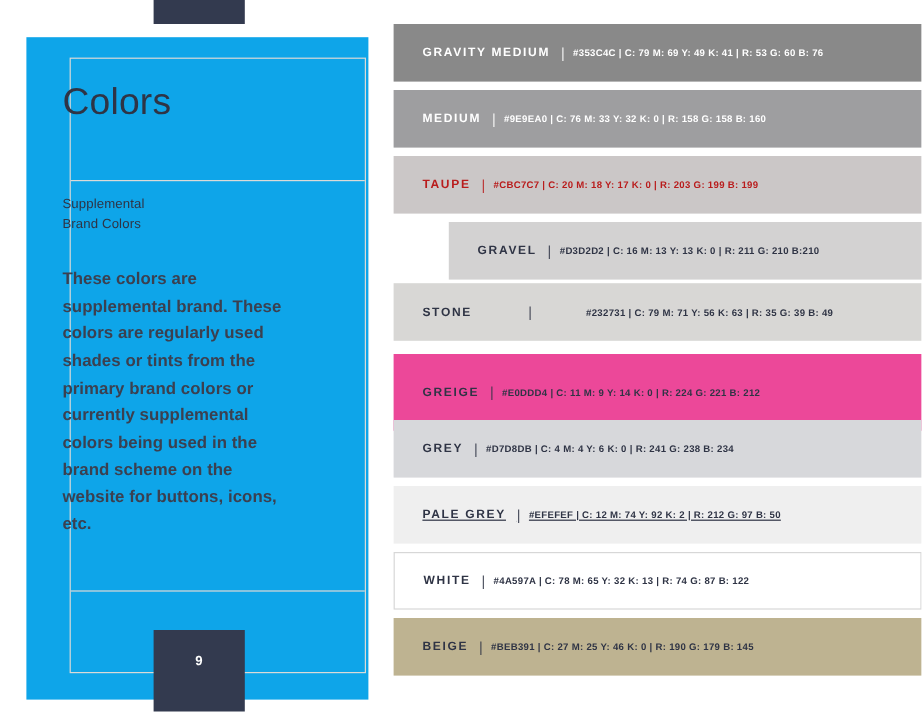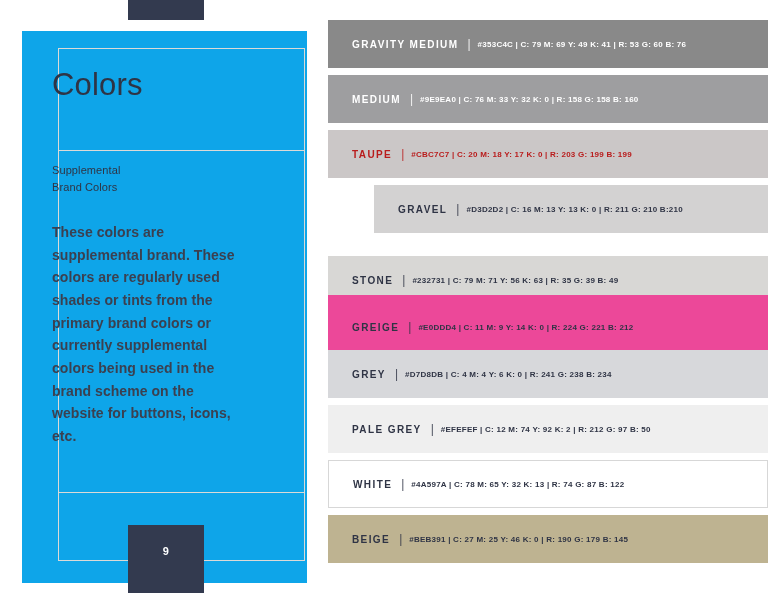--- a/index.html
+++ b/index.html
@@ -183,36 +183,36 @@
     <div class="swatch-row" style="top: 110px; height: 48px; background: rgb(203, 199, 199); color: #b91c1c;">
       <span class="swatch-name">TAUPE</span>
       <span class="swatch-pipe">|</span>
       <span class="swatch-spec">#CBC7C7  |  C: 20 M: 18 Y: 17 K: 0  |  R: 203 G: 199 B: 199</span>
     </div>
     <div class="swatch-row" style="top: 165px; height: 48px; background: rgb(211, 210, 210); color: rgb(47, 52, 69); margin-left: 46px;">
       <span class="swatch-name">GRAVEL</span>
       <span class="swatch-pipe">|</span>
       <span class="swatch-spec">#D3D2D2  |  C: 16 M: 13 Y: 13 K: 0  |  R: 211 G: 210 B:210</span>
     </div>
-    <div class="swatch-row" style="top: 236px; height: 48px; background: rgb(216, 215, 213); color: rgb(47, 52, 69);">
+    <div class="swatch-row" style="top: 216px; height: 48px; background: rgb(216, 215, 213); color: rgb(47, 52, 69); gap: 38px;">
       <span class="swatch-name">STONE</span>
       <span class="swatch-pipe">|</span>
       <span class="swatch-spec">#232731  |  C: 79 M: 71 Y: 56 K: 63  |  R: 35 G: 39 B: 49</span>
     </div>
     <div class="swatch-row" style="top: 275px; height: 64px; background: #ec4899; color: rgb(47, 52, 69);">
       <span class="swatch-name">GREIGE</span>
       <span class="swatch-pipe">|</span>
       <span class="swatch-spec">#E0DDD4  |  C: 11 M: 9 Y: 14 K: 0  |  R: 224 G: 221 B: 212</span>
     </div>
     <div class="swatch-row" style="top: 330px; height: 48px; background: rgb(215, 216, 219); color: rgb(47, 52, 69);">
       <span class="swatch-name">GREY</span>
       <span class="swatch-pipe">|</span>
       <span class="swatch-spec">#D7D8DB  |  C: 4 M: 4 Y: 6 K: 0  |  R: 241 G: 238 B: 234</span>
     </div>
-    <div class="swatch-row" style="top: 385px; height: 48px; background: rgb(239, 239, 239); color: rgb(47, 52, 69);">
+    <div class="swatch-row" style="top: 385px; height: 48px; background: rgb(239, 239, 239); color: rgb(47, 52, 69); text-decoration: underline;">
       <span class="swatch-name">PALE GREY</span>
       <span class="swatch-pipe">|</span>
       <span class="swatch-spec">#EFEFEF  |  C: 12 M: 74 Y: 92 K: 2  |  R: 212 G: 97 B: 50</span>
     </div>
     <div class="swatch-row" style="top: 440px; height: 48px; background: rgb(255, 255, 255); color: rgb(47, 52, 69); border: 1px solid rgb(215, 215, 215);">
       <span class="swatch-name">WHITE</span>
       <span class="swatch-pipe">|</span>
       <span class="swatch-spec">#4A597A  |  C: 78 M: 65 Y: 32 K: 13  |  R: 74 G: 87 B: 122</span>
     </div>
     <div class="swatch-row" style="top: 495px; height: 48px; background: rgb(190, 179, 145); color: rgb(47, 52, 69);">

